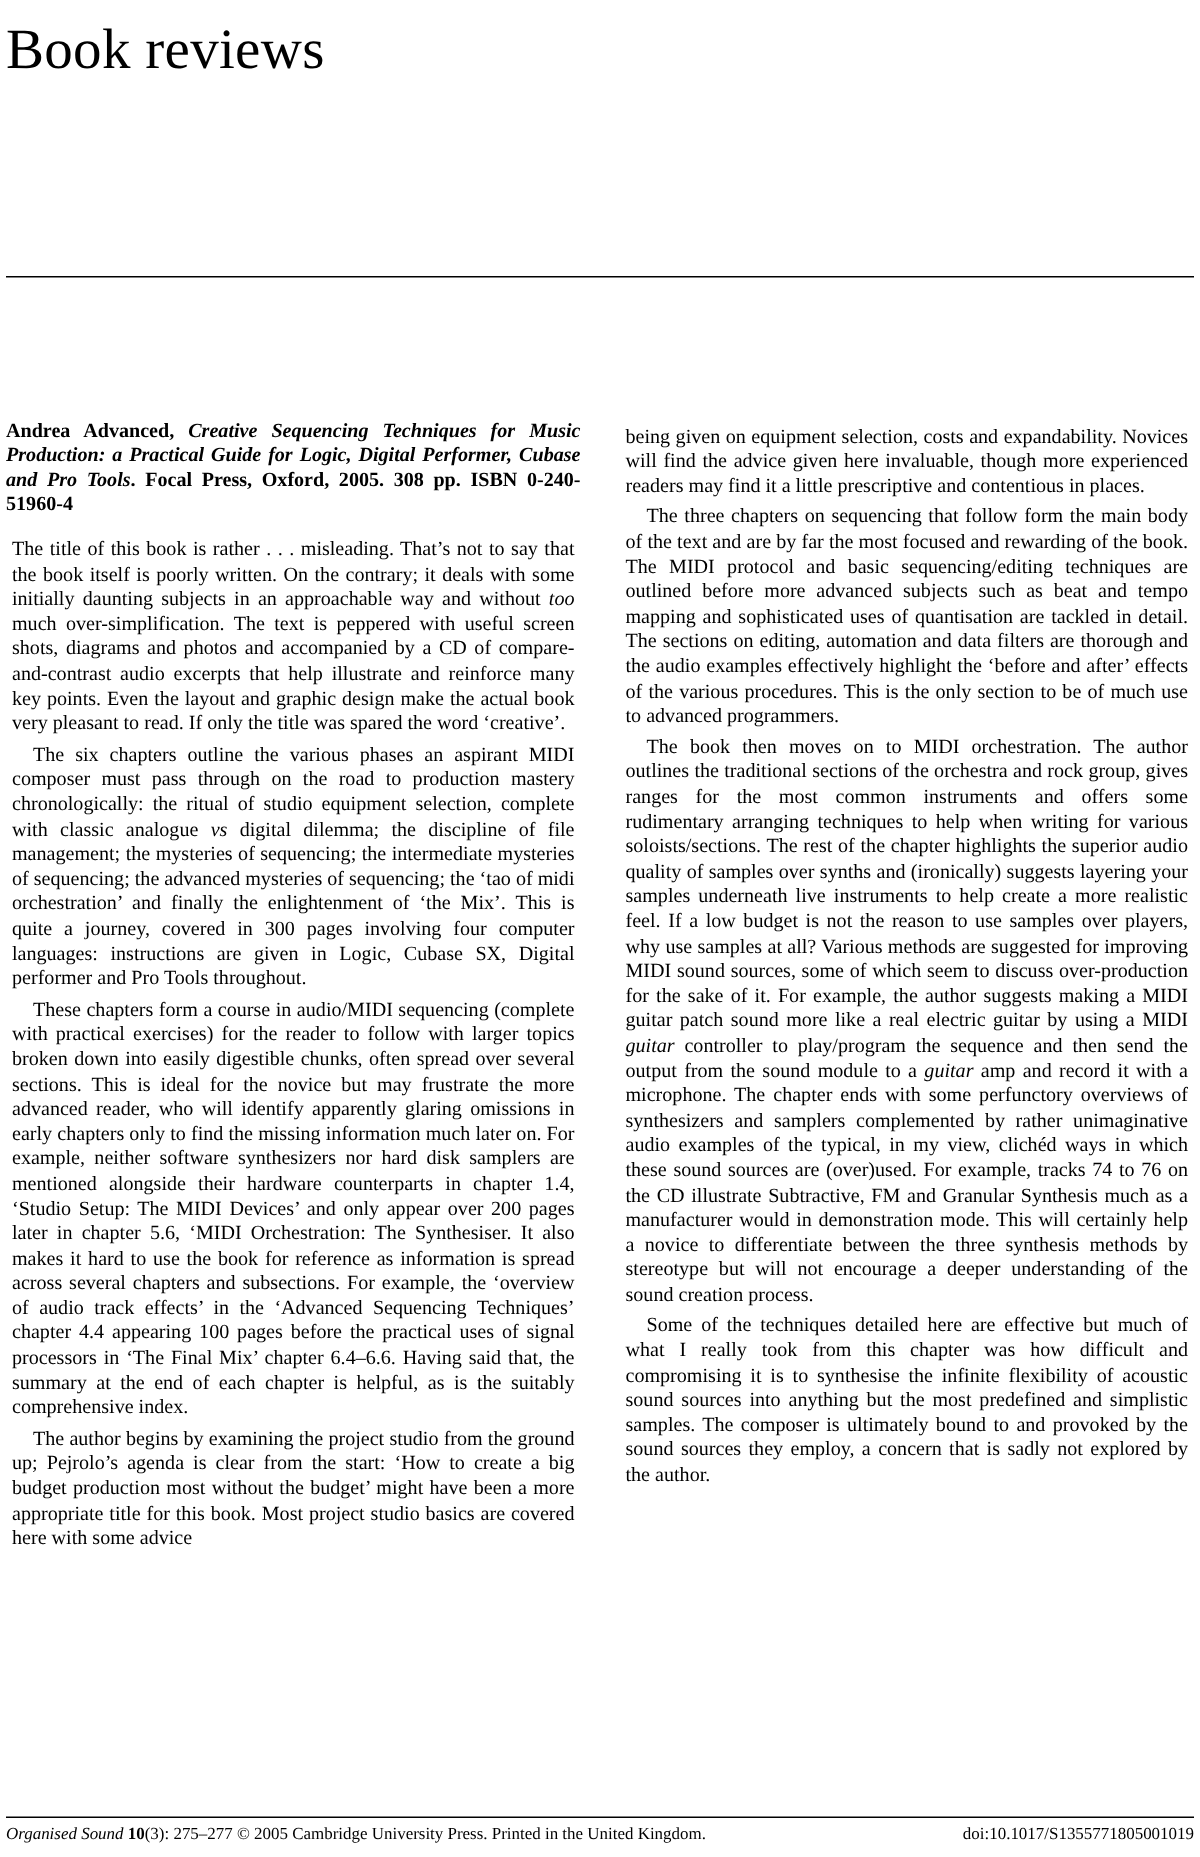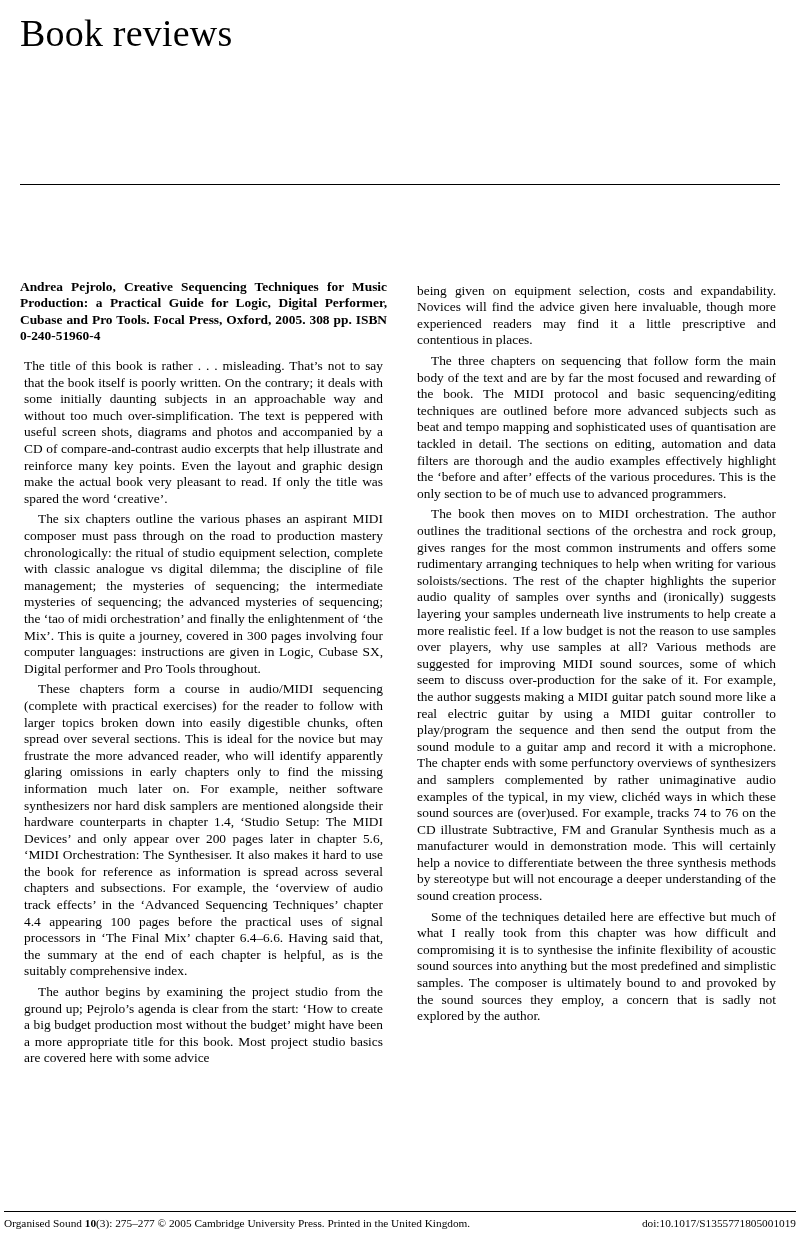--- a/index.html
+++ b/index.html
@@ -5,21 +5,21 @@
   * { margin: 0; padding: 0; box-sizing: border-box; }
   html, body { background: #ffffff; }
   .page {
     width: 800px;
     height: 1238px;
     background: #ffffff;
     color: #000000;
     font-family: "Liberation Serif", "DejaVu Serif", serif;
     position: relative;
     overflow: hidden;
-    padding: 0 20px;
+    padding: 0 4px;
   }
   .masthead { padding-top: 12px; }
   .page-title {
     font-size: 38px;
     font-weight: 400;
     line-height: 1.15;
     letter-spacing: 0.2px;
   }
   .title-rule {
     border: 0;
@@ -36,21 +36,21 @@
     font-size: 13.4px;
     line-height: 16.6px;
     text-align: justify;
   }
   .col p.heading {
     font-weight: bold;
     margin-bottom: 13px;
   }
   .col p.para { margin: 4px; }
   .col p.indent { text-indent: 14px; }
-  .i { }
+  .i { font-style: italic; }
   .b { font-weight: bold; }
   .footer {
     position: absolute;
     left: 4px;
     right: 4px;
     bottom: 8px;
     border-top: 1px solid #000;
     padding-top: 4px;
     display: flex;
     justify-content: space-between;
@@ -65,21 +65,21 @@
 <div class="page">
 
   <div class="masthead">
     <h1 class="page-title">Book reviews</h1>
   </div>
 
   <hr class="title-rule">
 
   <div class="columns">
     <div class="col">
-        <p class="heading"><span>Andrea Pejrolo, </span><span class="i">Creative Sequencing Techniques for Music Production: a Practical Guide for Logic, Digital Performer, Cubase and Pro Tools</span><span>. Focal Press, Oxford, 2005. 308 pp. ISBN 0-240-51960-4</span></p>
+        <p class="heading"><span>Andrea Advanced, </span><span class="i">Creative Sequencing Techniques for Music Production: a Practical Guide for Logic, Digital Performer, Cubase and Pro Tools</span><span>. Focal Press, Oxford, 2005. 308 pp. ISBN 0-240-51960-4</span></p>
         <p class="para"><span>The title of this book is rather . . . misleading. That’s not to say that the book itself is poorly written. On the contrary; it deals with some initially daunting subjects in an approachable way and without </span><span class="i">too</span><span> much over-simplification. The text is peppered with useful screen shots, diagrams and photos and accompanied by a CD of compare-and-contrast audio excerpts that help illustrate and reinforce many key points. Even the layout and graphic design make the actual book very pleasant to read. If only the title was spared the word ‘creative’.</span></p>
         <p class="para indent"><span>The six chapters outline the various phases an aspirant MIDI composer must pass through on the road to production mastery chronologically: the ritual of studio equipment selection, complete with classic analogue </span><span class="i">vs</span><span> digital dilemma; the discipline of file management; the mysteries of sequencing; the intermediate mysteries of sequencing; the advanced mysteries of sequencing; the ‘tao of midi orchestration’ and finally the enlightenment of ‘the Mix’. This is quite a journey, covered in 300 pages involving four computer languages: instructions are given in Logic, Cubase SX, Digital performer and Pro Tools throughout.</span></p>
         <p class="para indent"><span>These chapters form a course in audio/MIDI sequencing (complete with practical exercises) for the reader to follow with larger topics broken down into easily digestible chunks, often spread over several sections. This is ideal for the novice but may frustrate the more advanced reader, who will identify apparently glaring omissions in early chapters only to find the missing information much later on. For example, neither software synthesizers nor hard disk samplers are mentioned alongside their hardware counterparts in chapter 1.4, ‘Studio Setup: The MIDI Devices’ and only appear over 200 pages later in chapter 5.6, ‘MIDI Orchestration: The Synthesiser. It also makes it hard to use the book for reference as information is spread across several chapters and subsections. For example, the ‘overview of audio track effects’ in the ‘Advanced Sequencing Techniques’ chapter 4.4 appearing 100 pages before the practical uses of signal processors in ‘The Final Mix’ chapter 6.4–6.6. Having said that, the summary at the end of each chapter is helpful, as is the suitably comprehensive index.</span></p>
         <p class="para indent"><span>The author begins by examining the project studio from the ground up; Pejrolo’s agenda is clear from the start: ‘How to create a big budget production most without the budget’ might have been a more appropriate title for this book. Most project studio basics are covered here with some advice</span></p>
       </div>
     <div class="col">
         <p class="para"><span>being given on equipment selection, costs and expandability. Novices will find the advice given here invaluable, though more experienced readers may find it a little prescriptive and contentious in places.</span></p>
         <p class="para indent"><span>The three chapters on sequencing that follow form the main body of the text and are by far the most focused and rewarding of the book. The MIDI protocol and basic sequencing/editing techniques are outlined before more advanced subjects such as beat and tempo mapping and sophisticated uses of quantisation are tackled in detail. The sections on editing, automation and data filters are thorough and the audio examples effectively highlight the ‘before and after’ effects of the various procedures. This is the only section to be of much use to advanced programmers.</span></p>
         <p class="para indent"><span>The book then moves on to MIDI orchestration. The author outlines the traditional sections of the orchestra and rock group, gives ranges for the most common instruments and offers some rudimentary arranging techniques to help when writing for various soloists/sections. The rest of the chapter highlights the superior audio quality of samples over synths and (ironically) suggests layering your samples underneath live instruments to help create a more realistic feel. If a low budget is not the reason to use samples over players, why use samples at all? Various methods are suggested for improving MIDI sound sources, some of which seem to discuss over-production for the sake of it. For example, the author suggests making a MIDI guitar patch sound more like a real electric guitar by using a MIDI </span><span class="i">guitar</span><span> controller to play/program the sequence and then send the output from the sound module to a </span><span class="i">guitar</span><span> amp and record it with a microphone. The chapter ends with some perfunctory overviews of synthesizers and samplers complemented by rather unimaginative audio examples of the typical, in my view, clichéd ways in which these sound sources are (over)used. For example, tracks 74 to 76 on the CD illustrate Subtractive, FM and Granular Synthesis much as a manufacturer would in demonstration mode. This will certainly help a novice to differentiate between the three synthesis methods by stereotype but will not encourage a deeper understanding of the sound creation process.</span></p>
         <p class="para indent"><span>Some of the techniques detailed here are effective but much of what I really took from this chapter was how difficult and compromising it is to synthesise the infinite flexibility of acoustic sound sources into anything but the most predefined and simplistic samples. The composer is ultimately bound to and provoked by the sound sources they employ, a concern that is sadly not explored by the author.</span></p>

